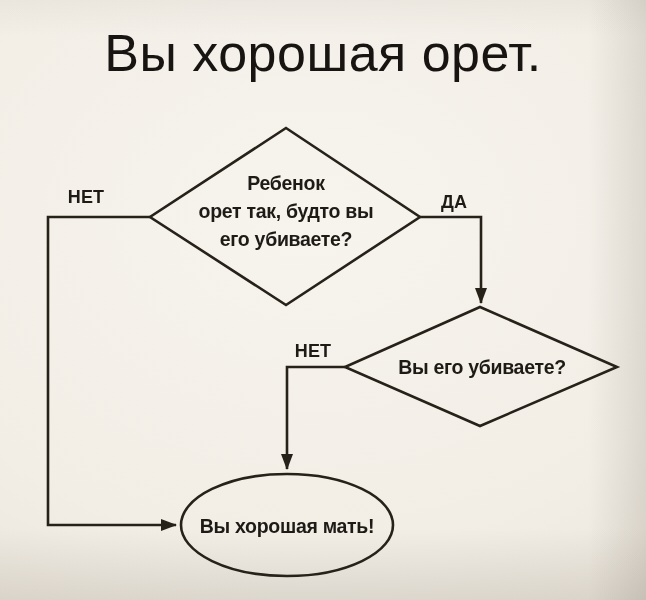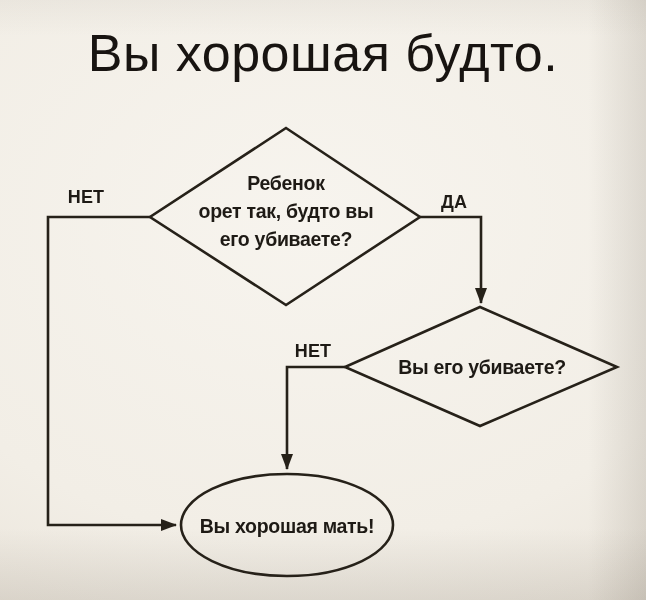--- a/index.html
+++ b/index.html
@@ -44,21 +44,21 @@
     font-size: 18px;
     letter-spacing: 0.2px;
     text-anchor: middle;
   }
 </style>
 </head>
 <body>
 
 <div class="photo">
 
-  <div class="title">Вы хорошая будто.</div>
+  <div class="title">Вы хорошая орет.</div>
 
   <svg class="flowchart" width="646" height="600" viewBox="0 0 646 600">
     <defs>
       <marker id="arrow" viewBox="0 0 16 12" refX="15" refY="6" markerWidth="16" markerHeight="12" markerUnits="userSpaceOnUse" orient="auto">
         <path d="M0,0 L16,6 L0,12 Z" fill="#262119"></path>
       </marker>
     </defs>
 
     <path class="edge" marker-end="url(#arrow)" d="M150,217 L48,217 L48,525 L176,525"></path>
     <path class="edge" marker-end="url(#arrow)" d="M420,217 L481,217 L481,303"></path>

